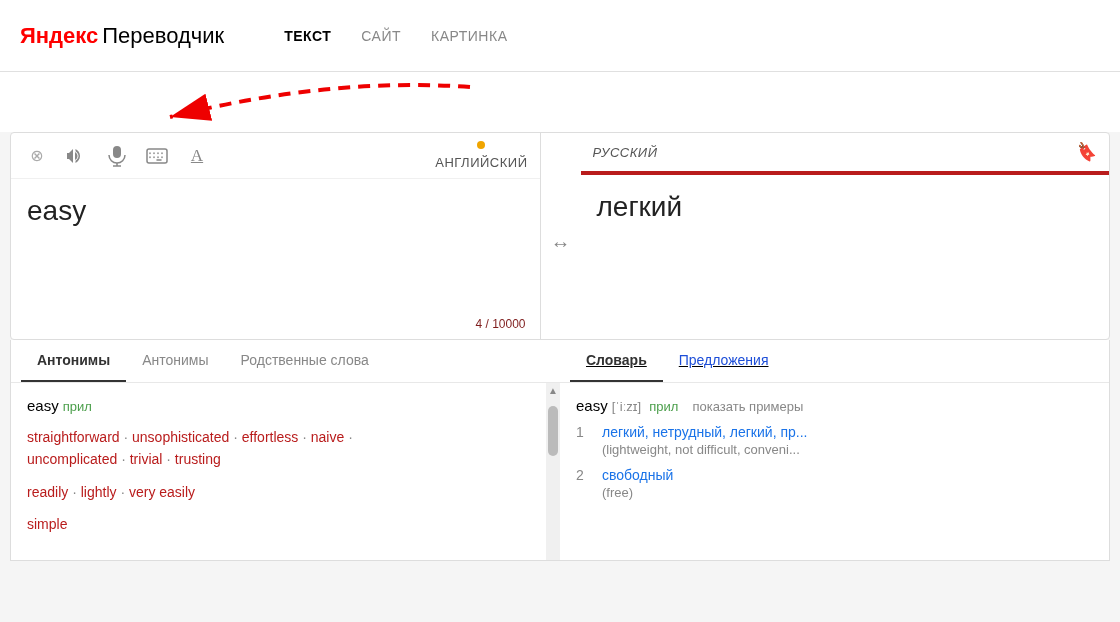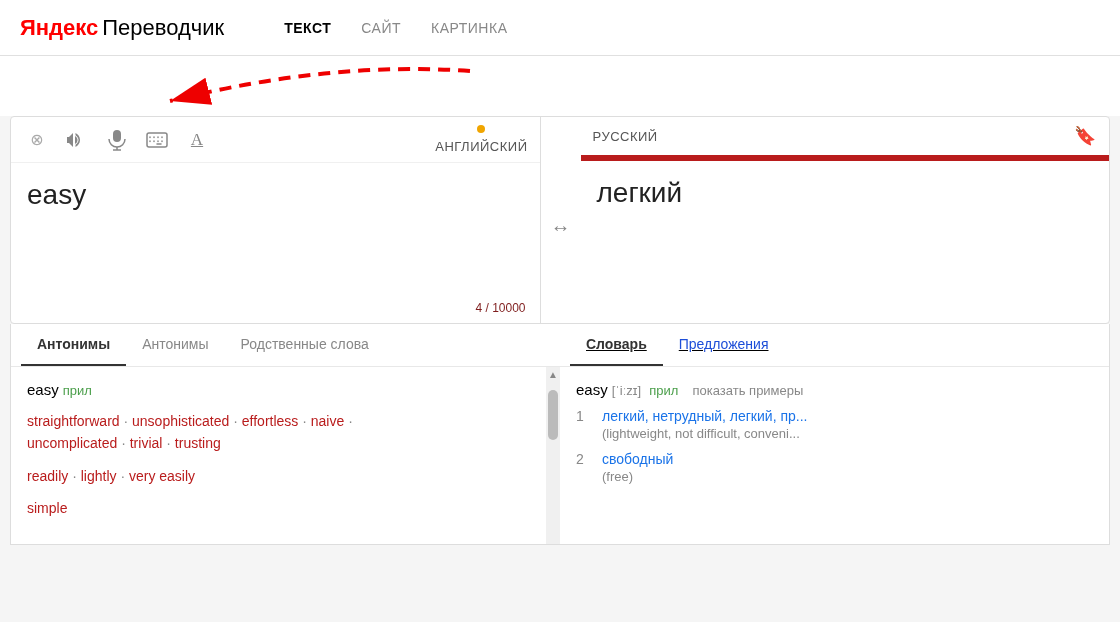--- a/index.html
+++ b/index.html
@@ -11,21 +11,21 @@
       overflow: hidden;
     }
 
     
     .header {
       background: #fff;
       border-bottom: 1px solid #e0e0e0;
       padding: 0 20px;
       display: flex;
       align-items: center;
-      height: 56px;
+      height: 72px;
     }
     .logo-area {
       display: flex;
       align-items: center;
       gap: 4px;
       margin-right: 60px;
     }
     .yandex-logo {
       font-size: 22px;
       font-weight: bold;
@@ -145,22 +145,23 @@
 
     
     .right-panel {
       flex: 1;
       position: relative;
     }
     .right-toolbar {
       display: flex;
       align-items: center;
       padding: 8px 12px;
-      border-bottom: 6px solid #b91c1c;
+      border-bottom: 4px solid #b91c1c;
       gap: 12px;
+      font-style: italic;
     }
     .right-lang {
       font-size: 13px;
       color: #555;
       text-transform: uppercase;
       letter-spacing: 0.5px;
     }
     .bookmark-icon {
       margin-left: auto;
       color: #aaa;

